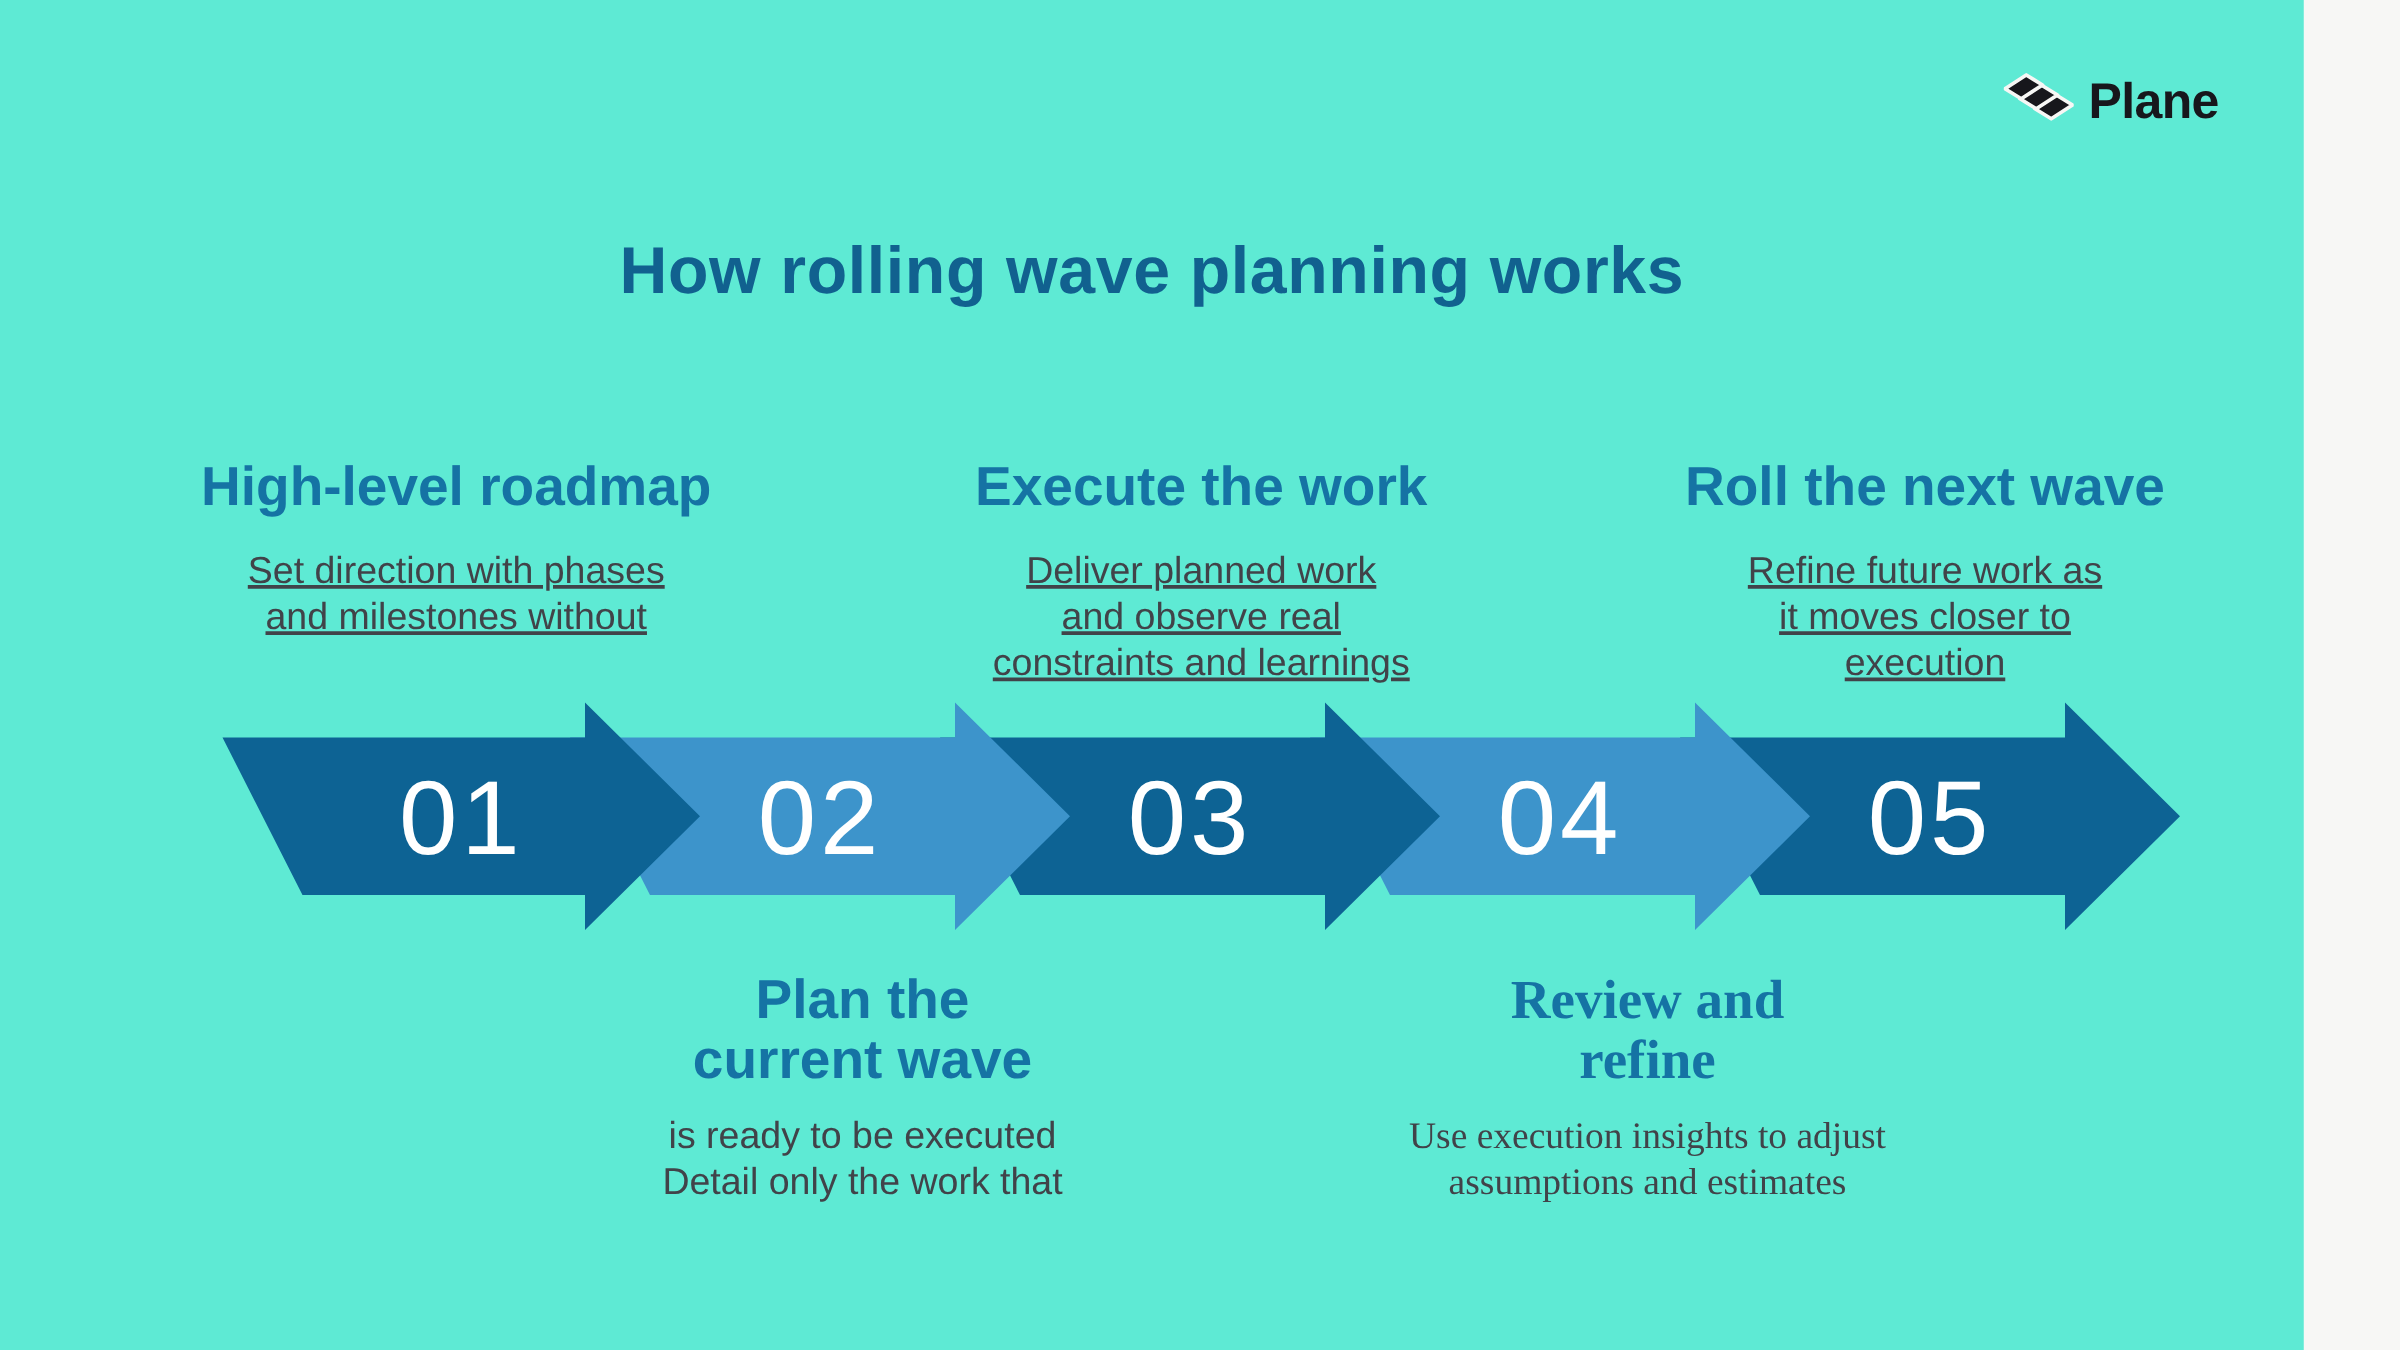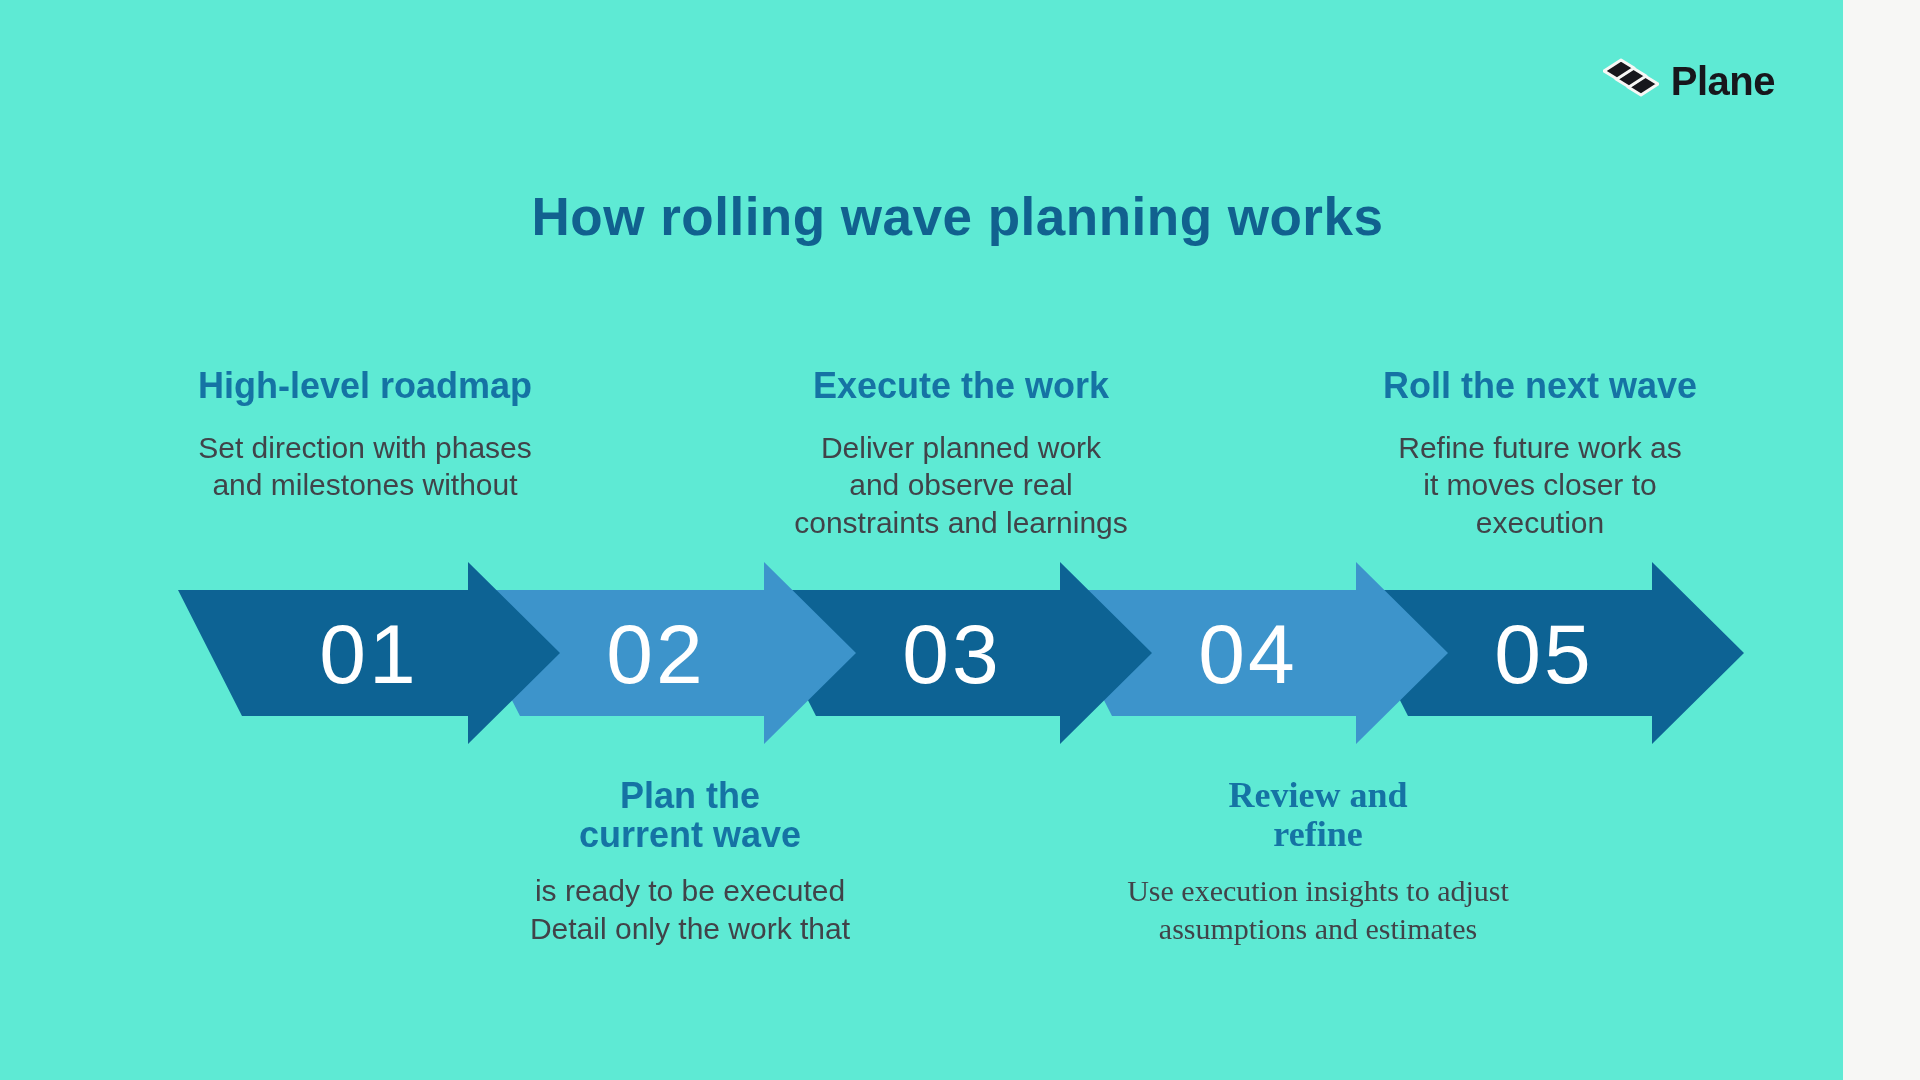--- a/index.html
+++ b/index.html
@@ -38,21 +38,20 @@
     position: absolute;
     top: 190px;
     left: 0;
     width: 100%;
     text-align: center;
     font-size: 53px;
     font-weight: bold;
     color: #11618F;
     letter-spacing: 0.5px;
     line-height: 1;
-    padding-left: 36px;
   }
 
   
   .arrow-strip {
     position: absolute;
     top: 0;
     left: 0;
     width: 1920px;
     height: 1080px;
   }
@@ -71,26 +70,26 @@
   }
   .step-label.top { top: 366px; }
   .step-label.bottom { top: 776px; }
   .s1 { left: 125px; }
   .s2 { left: 450px; }
   .s3 { left: 721px; }
   .s4 { left: 1078px; font-family: Liberation Serif, serif; }
   .s5 { left: 1300px; }
 
   .step-heading {
-    font-size: 36px;
+    font-size: 44px;
     font-weight: bold;
     color: #1573A4;
     line-height: 1.09;
   }
-  .step-label.top .step-desc { margin-top: 24px; }
+  .step-label.top .step-desc { margin-top: 24px; text-decoration: underline; }
   .step-label.bottom .step-desc { margin-top: 18px; }
   .step-desc {
     font-size: 30px;
     color: #414349;
     line-height: 1.24;
   }
 </style>
 </head>
 <body>
 

